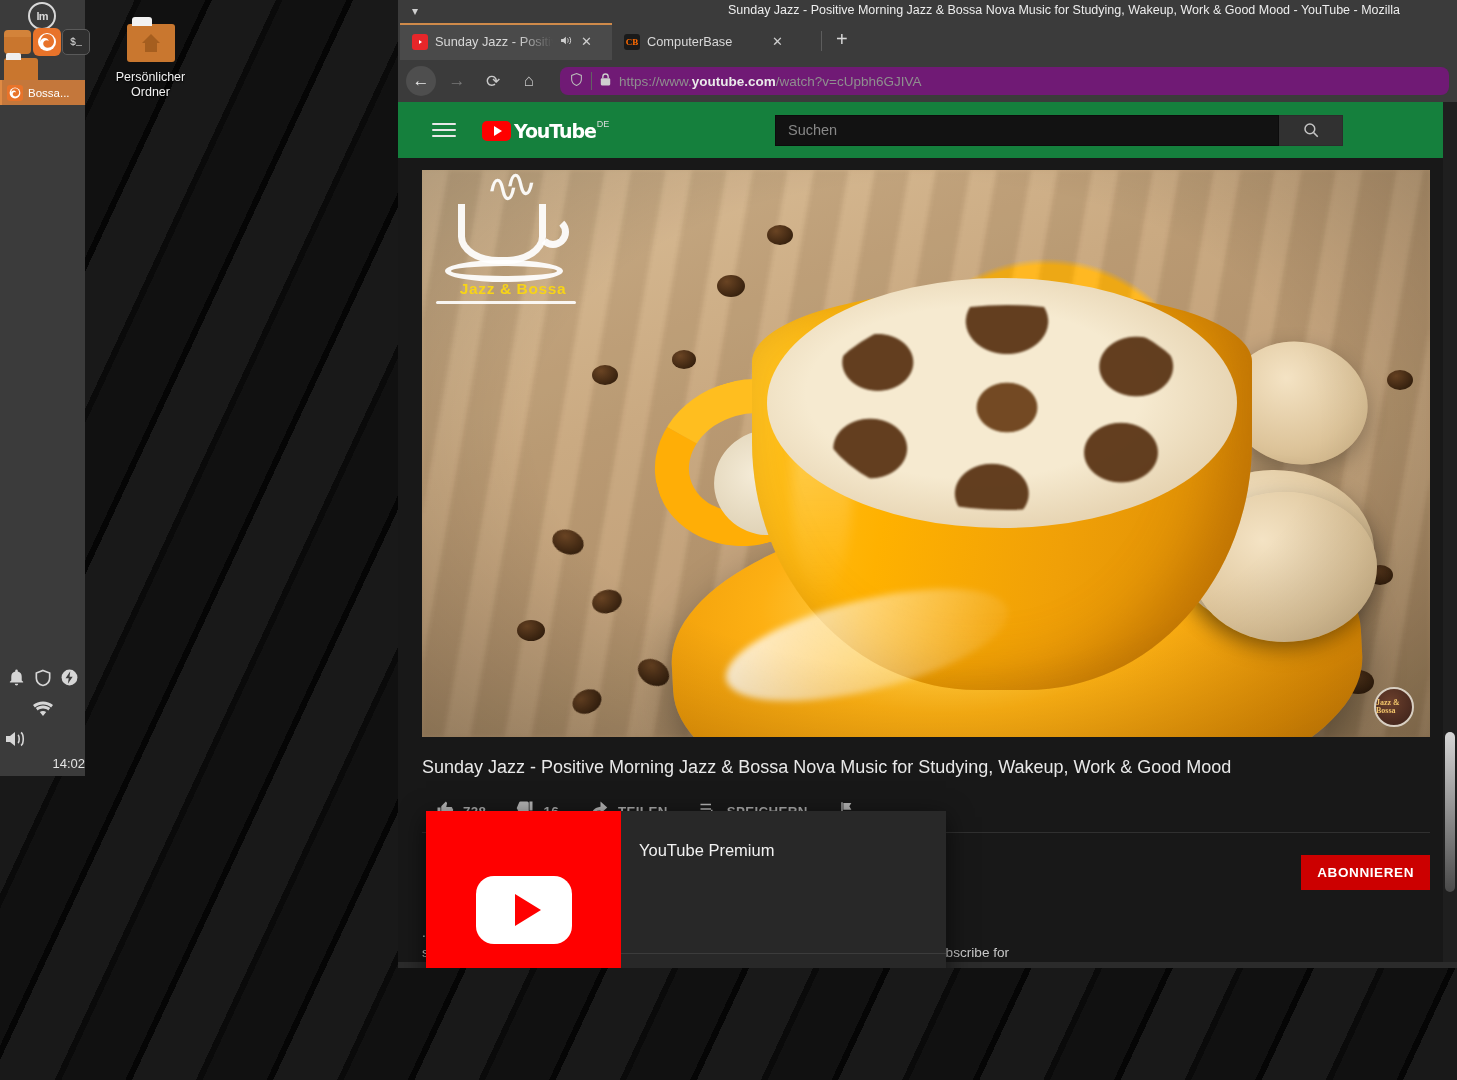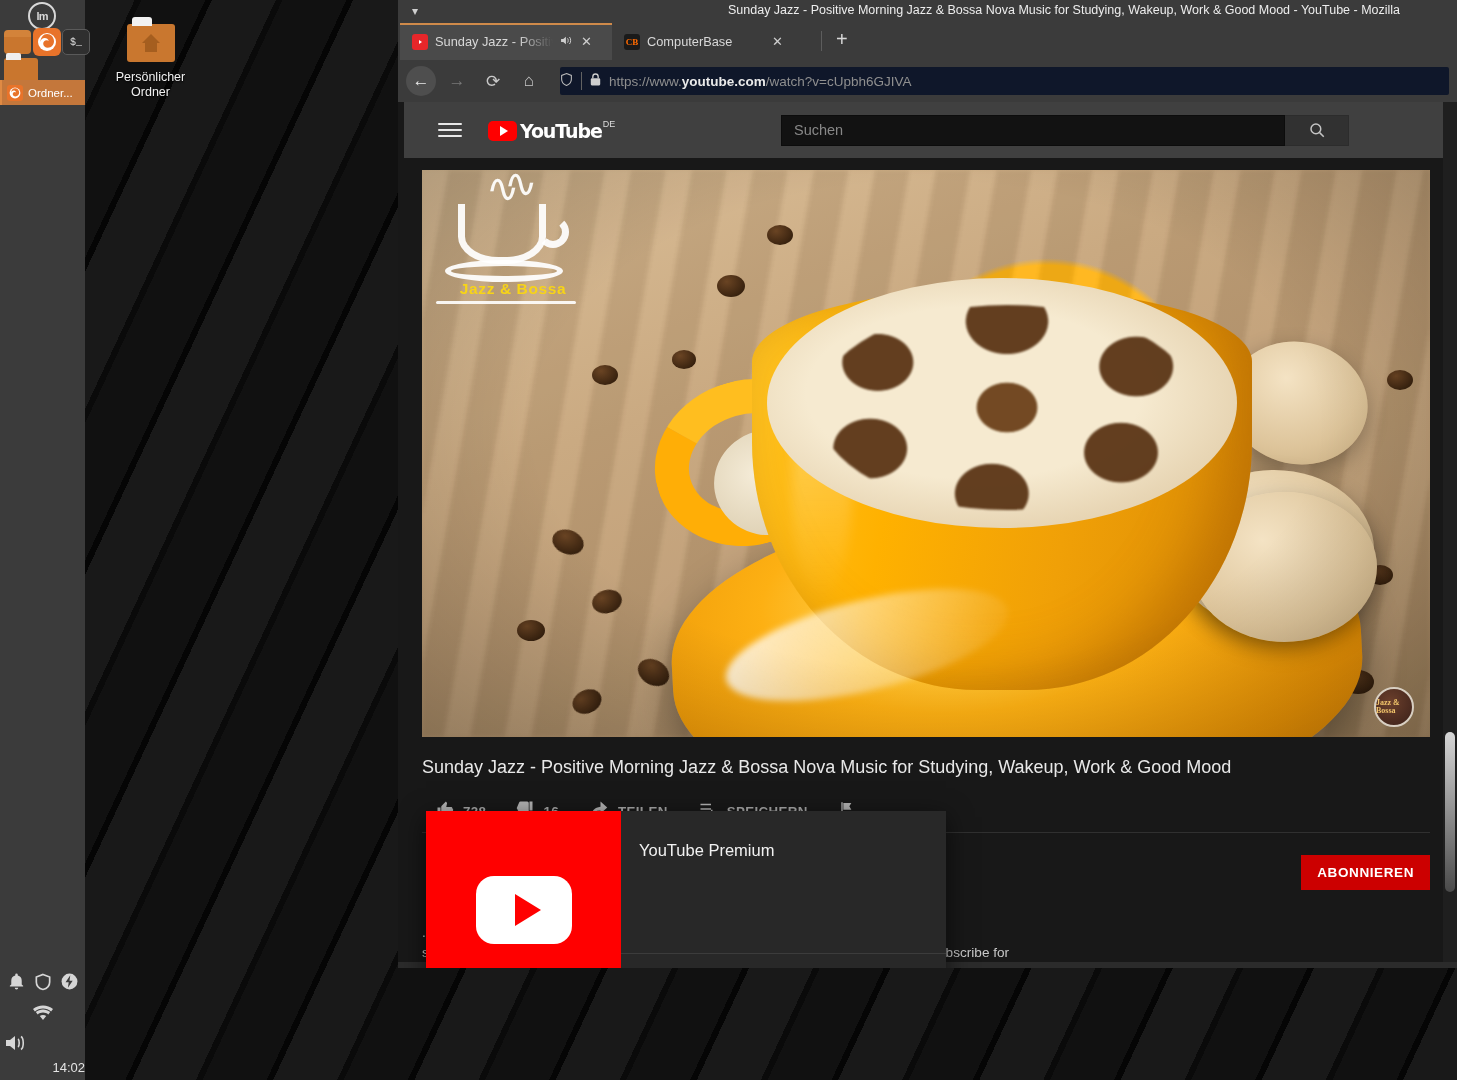--- a/index.html
+++ b/index.html
@@ -20,21 +20,21 @@
         #191919 64px, #191919 122px,
         #0a0a0a 122px, #0a0a0a 128px),
       repeating-linear-gradient(25deg,
         rgba(255,255,255,0.012) 0px, rgba(255,255,255,0.012) 90px,
         rgba(0,0,0,0.25) 90px, rgba(0,0,0,0.25) 182px);
     background-color:#101010;
   }
 
   
   #panel {
-    position:absolute; left:0; top:0; width:85px; height:1080px;
+    position:absolute; left:0; top:0; width:85px; height:776px;
     background:#3b3b3b;
     z-index: 40;
   }
   .mint-logo {
     position:absolute; left:28px; top:2px; width:28px; height:28px;
     border:2px solid #d8d8d8; border-radius:50%;
     color:#d8d8d8; font-size:11px; font-weight:bold;
     display:flex; align-items:center; justify-content:center;
     letter-spacing:-1px;
   }
@@ -155,37 +155,37 @@
     height:42px; background:#3b3b3b; display:flex; align-items:center;
     padding:0 8px; gap:6px;
   }
   .navbtn {
     width:30px;height:30px; display:flex;align-items:center;justify-content:center;
     color:#c9c9c9; font-size:17px; border-radius:50%;
   }
   .navbtn.back { background:#4e4e4e; color:#e8e8e8;}
   .navbtn.fwd { color:#787878; }
   #urlbar {
-    flex:1; height:28px; background:#0f172a; border-radius:2px; margin-left:10px;
-    display:flex; align-items:center; gap:8px; padding:0 0;
+    flex:1; height:28px; background:#701a75; border-radius:8px; margin-left:10px;
+    display:flex; align-items:center; gap:8px; padding:0 10px;
   }
   #urlbar .shield { color:#b9b9b9; font-size:13px; }
   #urlbar .divider { width:1px; height:18px; background:#626262; }
   #urlbar .lock { color:#cfcfcf; font-size:12px; }
   #urlbar .url { font-size:13.5px; color:#8f8f8f; white-space:nowrap; }
   #urlbar .url b { color:#eaeaea; font-weight:600; }
 
   
   #ytpage {
     position:absolute; left:0; top:102px; width:1059px; height:866px;
     background:#181818; overflow:hidden;
   }
   #ythead {
-    height:56px; background:#404040; display:flex; align-items:center;
-    padding:8px 16px; position:relative;margin-left:6px;
+    height:56px; background:#15803d; display:flex; align-items:center;
+    padding:8px 16px; position:relative;
   }
   #burger { width:24px; margin-left:18px; color:#fff; }
   #burger div { height:2px; background:#e8e8e8; margin:4px 0; border-radius:1px;}
   #ytlogo { margin-left:26px; display:flex; align-items:flex-start; }
   #ytlogo .play {
     width:29px;height:20px;background:#ff0000;border-radius:5px;
     display:flex;align-items:center;justify-content:center; margin-top:2px;
   }
   #ytlogo .play:after {
     content:""; border-left:8px solid #fff; border-top:5px solid transparent;
@@ -442,21 +442,21 @@
 
   <div class="desk-folder"></div>
 
   <div id="tasklist-item">
     <div class="ico">
       <svg width="12" height="12" viewBox="0 0 20 20">
           <circle cx="10" cy="10" r="9" fill="#fff"></circle>
           <path d="M10 2c4 0 7 3.2 7 7.3 0 3.6-2.7 6.5-6.2 6.5-2.6 0-4.6-1.7-4.6-4 0-2.2 1.6-3.6 3.4-3.6 1 0 1.7.3 2.2.8-.6-1.9-2.2-3-4-3-2.3 0-4 1.7-4.4 3.9C3.6 5.3 6.4 2 10 2z" fill="#e8732a"></path>
         </svg>
     </div>
-    <div class="lbl">Ordner...</div>
+    <div class="lbl">Bossa...</div>
   </div>
 
   <div id="tray">
     <span class="tray-ico" style="left:7px;top:12px;">
       <svg width="19" height="19" viewBox="0 0 24 24" fill="#d6d6d6">
           <path d="M12 22a2.2 2.2 0 0 0 2.2-2.2H9.8A2.2 2.2 0 0 0 12 22zm6.6-6.1v-5a6.6 6.6 0 0 0-5-6.4V3.6a1.6 1.6 0 1 0-3.2 0v.9a6.6 6.6 0 0 0-5 6.4v5L3.6 17.5v.9h16.8v-.9z"></path>
         </svg>
     </span>
     <span class="tray-ico" style="left:33px;top:12px;">
       <svg width="20" height="20" viewBox="0 0 24 24" fill="none" stroke="#d6d6d6" stroke-width="2">

